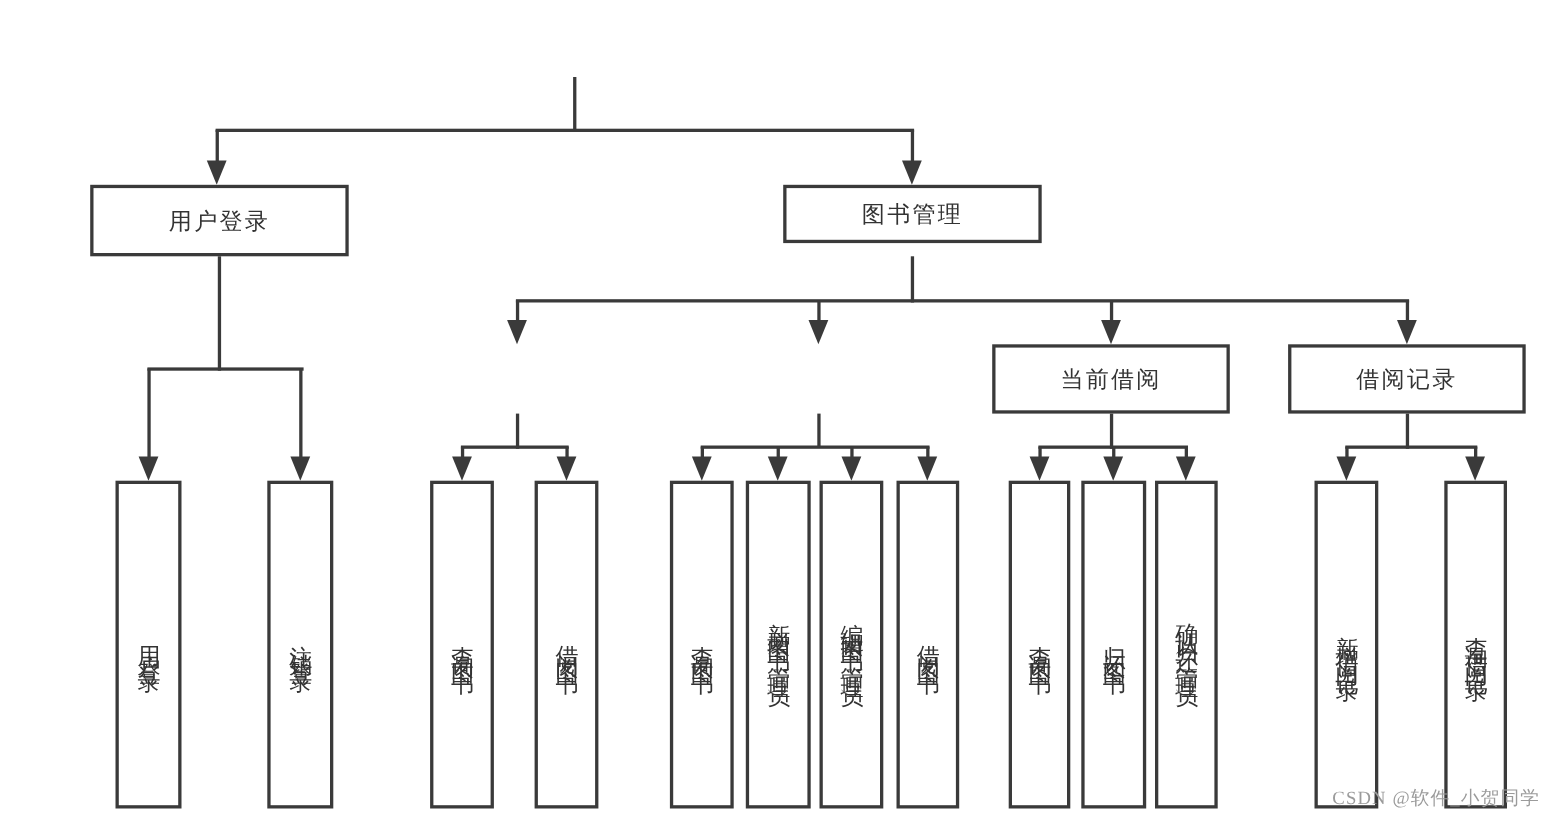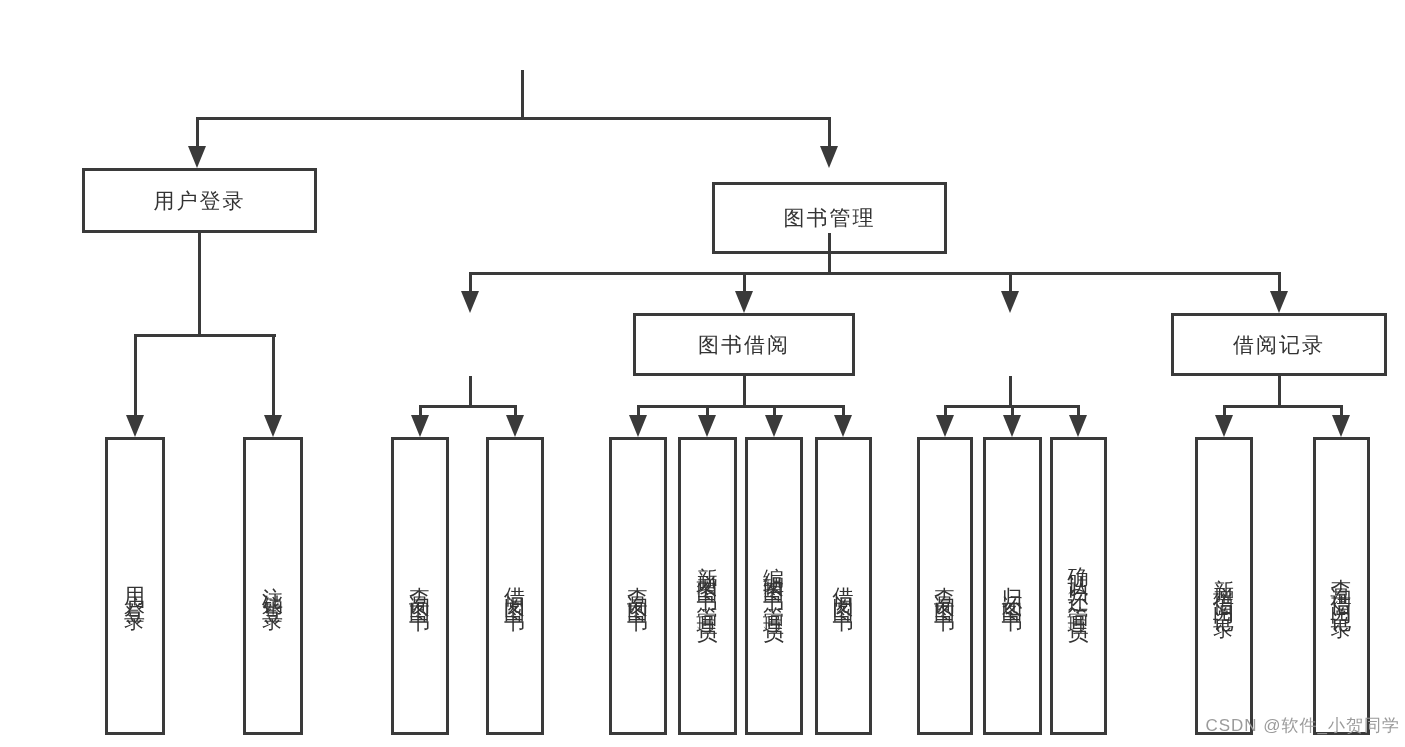--- a/index.html
+++ b/index.html
@@ -9,57 +9,57 @@
        background:#fff;display:flex;align-items:center;justify-content:center;
        color:var(--text,#333);}
   .hbox{font-size:21px;letter-spacing:2px;}
   .vbox{writing-mode:vertical-rl;text-orientation:upright;font-size:21px;
         letter-spacing:8px;line-height:1;}
   .v{position:absolute;width:3px;background:var(--line,#3a3a3a);}
   .h{position:absolute;height:3px;background:var(--line,#3a3a3a);}
   .arw{position:absolute;width:0;height:0;border-left:9px solid transparent;
        border-right:9px solid transparent;border-top:22px solid var(--line,#3a3a3a);}
   .wm{position:absolute;left:1185px;top:714px;width:215px;text-align:right;
-      color:var(--watermark,#9b9b9b);font-size:17px;letter-spacing:1px;white-space:nowrap;}
+      color:var(--watermark,#9b9b9b);font-size:17px;letter-spacing:1px;white-space:nowrap;font-family:Liberation Serif, serif;}
 </style>
 </head>
 <body>
 
 <div class="stage">
 
 
   <div class="v" style="left:521px;top:70px;height:49px"></div>
   <div class="h" style="left:196px;top:117px;width:635px"></div>
   <div class="v" style="left:196px;top:118px;height:30px"></div>
   <div class="arw" style="left:188px;top:146px"></div>
   <div class="v" style="left:828px;top:118px;height:30px"></div>
   <div class="arw" style="left:820px;top:146px"></div>
 
   <div class="box hbox" style="left:82px;top:168px;width:235px;height:65px">用户登录</div>
-  <div class="box hbox" style="left:712px;top:182px;width:235px;height:72px">图书管理</div>
+  <div class="box hbox" style="left:712px;top:168px;width:235px;height:53px">图书管理</div>
 
   <div class="v" style="left:198px;top:233px;height:104px"></div>
   <div class="h" style="left:134px;top:334px;width:142px"></div>
   <div class="v" style="left:134px;top:335px;height:82px"></div>
   <div class="arw" style="left:126px;top:415px"></div>
   <div class="v" style="left:272px;top:335px;height:82px"></div>
   <div class="arw" style="left:264px;top:415px"></div>
 
   <div class="v" style="left:828px;top:233px;height:42px"></div>
   <div class="h" style="left:469px;top:272px;width:812px"></div>
   <div class="v" style="left:469px;top:273px;height:20px"></div>
   <div class="arw" style="left:461px;top:291px"></div>
   <div class="v" style="left:743px;top:273px;height:20px"></div>
   <div class="arw" style="left:735px;top:291px"></div>
   <div class="v" style="left:1009px;top:273px;height:20px"></div>
   <div class="arw" style="left:1001px;top:291px"></div>
   <div class="v" style="left:1278px;top:273px;height:20px"></div>
   <div class="arw" style="left:1270px;top:291px"></div>
 
-  <div class="box hbox" style="left:633px;top:313px;width:222px;height:63px">图书借阅</div>
+  <div class="box hbox" style="left:902px;top:313px;width:216px;height:63px">当前借阅</div>
   <div class="box hbox" style="left:1171px;top:313px;width:216px;height:63px">借阅记录</div>
 
   <div class="v" style="left:469px;top:376px;height:32px"></div>
   <div class="h" style="left:419px;top:405px;width:98px"></div>
   <div class="v" style="left:419px;top:406px;height:11px"></div>
   <div class="arw" style="left:411px;top:415px"></div>
   <div class="v" style="left:514px;top:406px;height:11px"></div>
   <div class="arw" style="left:506px;top:415px"></div>
 
   <div class="v" style="left:743px;top:376px;height:31px"></div>

